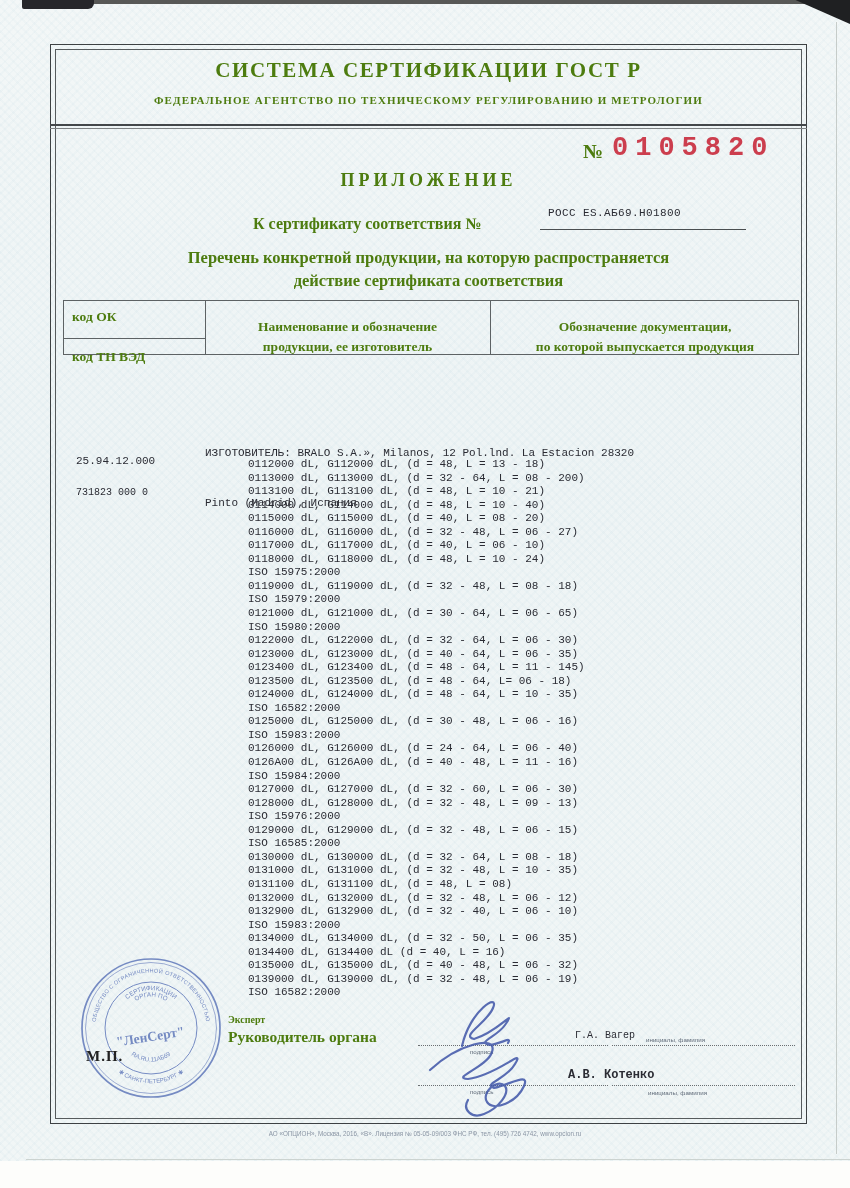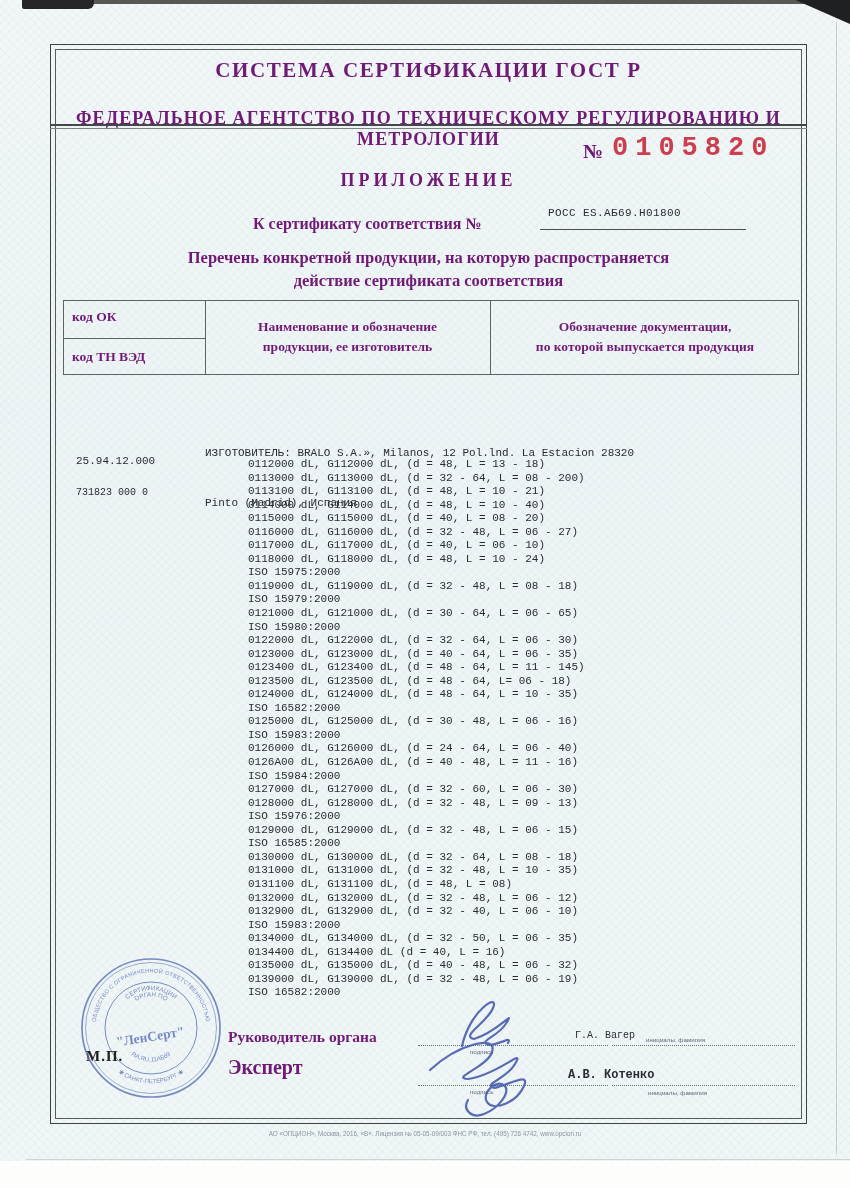--- a/index.html
+++ b/index.html
@@ -14,53 +14,53 @@
       linear-gradient(180deg,#f3f7f7 0%,#eef4f5 35%,#f1f6f6 100%);}
   .edge-bottom{left:26px;top:1159px;width:824px;height:1px;background:#ccd3d0;}
   .below-paper{left:0;top:1161px;width:850px;height:27px;background:#fdfdfb;}
   .edge-right{left:836px;top:22px;width:1px;height:1132px;background:#c6ccc9;}
   .scan-strip{left:22px;top:0;width:828px;height:4px;background:#3c3c3a;opacity:.85;}
   .scan-blob-left{left:22px;top:0;width:72px;height:9px;background:#26262a;border-radius:0 0 6px 2px;}
   .scan-tri-right{left:792px;top:0;width:58px;height:24px;background:#1f2022;clip-path:polygon(6% 0,100% 0,100% 100%);}
   
   .frame{left:50px;top:44px;width:757px;height:1080px;border:1.6px solid #3d4143;box-sizing:border-box;}
   .frame-inner{position:absolute;left:4px;top:4px;right:4px;bottom:4px;border:1px solid #565b5d;}
-  .serifb{font-family:"Liberation Serif","DejaVu Serif",serif;font-weight:bold;color:#701a75;}
+  .serifb{font-family:"Liberation Serif","DejaVu Serif",serif;font-weight:bold;color:#4d7c0f;}
   .mono{font-family:"Liberation Mono","DejaVu Sans Mono",monospace;color:#2a2b33;}
   .center{left:50px;width:757px;text-align:center;}
   .masthead-title{top:58px;font-size:21px;letter-spacing:1.6px;}
-  .masthead-sub{top:108px;font-size:18px;letter-spacing:1.1px;}
+  .masthead-sub{top:94px;font-size:11px;letter-spacing:1.1px;}
   .rule{left:50px;top:124px;width:757px;height:2px;border-top:2px solid #43474a;border-bottom:1px solid #7d8183;box-sizing:content-box;}
   .no-label{left:583px;top:140px;font-size:20px;}
   .no-value{left:612px;top:133px;font-size:27px;letter-spacing:7px;font-weight:bold;}
   .appendix-title{top:170px;font-size:18px;letter-spacing:4px;}
   .cert-label{left:253px;top:215px;font-size:16px;}
   .cert-value{left:548px;top:207px;font-size:11px;letter-spacing:.4px;}
   .cert-line{left:540px;top:229px;width:206px;height:1px;background:#4a4e50;}
   .desc1{top:248px;font-size:16.5px;}
   .desc2{top:271px;font-size:16.5px;}
   
-  .thead{left:63px;top:300px;width:736px;height:75px;border:1.2px solid #5d6264;box-sizing:border-box;}
+  .thead{left:63px;top:300px;width:736px;height:55px;border:1.2px solid #5d6264;box-sizing:border-box;}
   .tv1{position:absolute;left:141px;top:0;width:1px;height:100%;background:#5d6264;}
   .tv2{position:absolute;left:426px;top:0;width:1px;height:100%;background:#5d6264;}
   .th1{position:absolute;left:0;top:37px;width:141px;height:1px;background:#5d6264;}
   .tc{position:absolute;font-size:13.5px;}
   .code1{left:8px;top:8px;}
   .code2{left:8px;top:48px;}
   .colmid{left:141px;top:16px;width:285px;text-align:center;line-height:20px;}
   .colright{left:426px;top:16px;width:310px;text-align:center;line-height:20px;}
   
   .code-ok{left:76px;top:455px;font-size:11px;}
   .code-tnved{left:76px;top:487px;font-size:10px;}
   .mfr{left:205px;top:412px;font-size:11px;line-height:16.5px;white-space:pre;}
   .plist{left:205px;top:458px;font-size:11px;line-height:13.55px;white-space:pre;margin-left:43px;}
   .mono-line{height:13.55px;}
   
   .head-label{left:228px;top:1028px;font-size:15.5px;}
-  .expert-label{left:228px;top:1056px;font-size:20px;}
+  .expert-label{left:228px;top:1014px;font-size:10px;}
   .sig-name1{left:575px;top:1030px;font-size:10px;}
   .sig-name2{left:568px;top:1068px;font-size:12px;font-weight:bold;}
   .dotline{height:1px;border-bottom:1.2px dotted #6b6f72;}
   .l1a{left:418px;top:1044px;width:190px;}
   .l1b{left:612px;top:1044px;width:183px;}
   .l2a{left:418px;top:1084px;width:190px;}
   .l2b{left:612px;top:1084px;width:183px;}
   .tiny{font-family:"Liberation Sans","DejaVu Sans",sans-serif;font-size:10px;color:#5f6a78;transform:scale(.62);transform-origin:left top;white-space:nowrap;}
   .cap-s1{left:470px;top:1048px;}
   .cap-s2{left:470px;top:1088px;}

